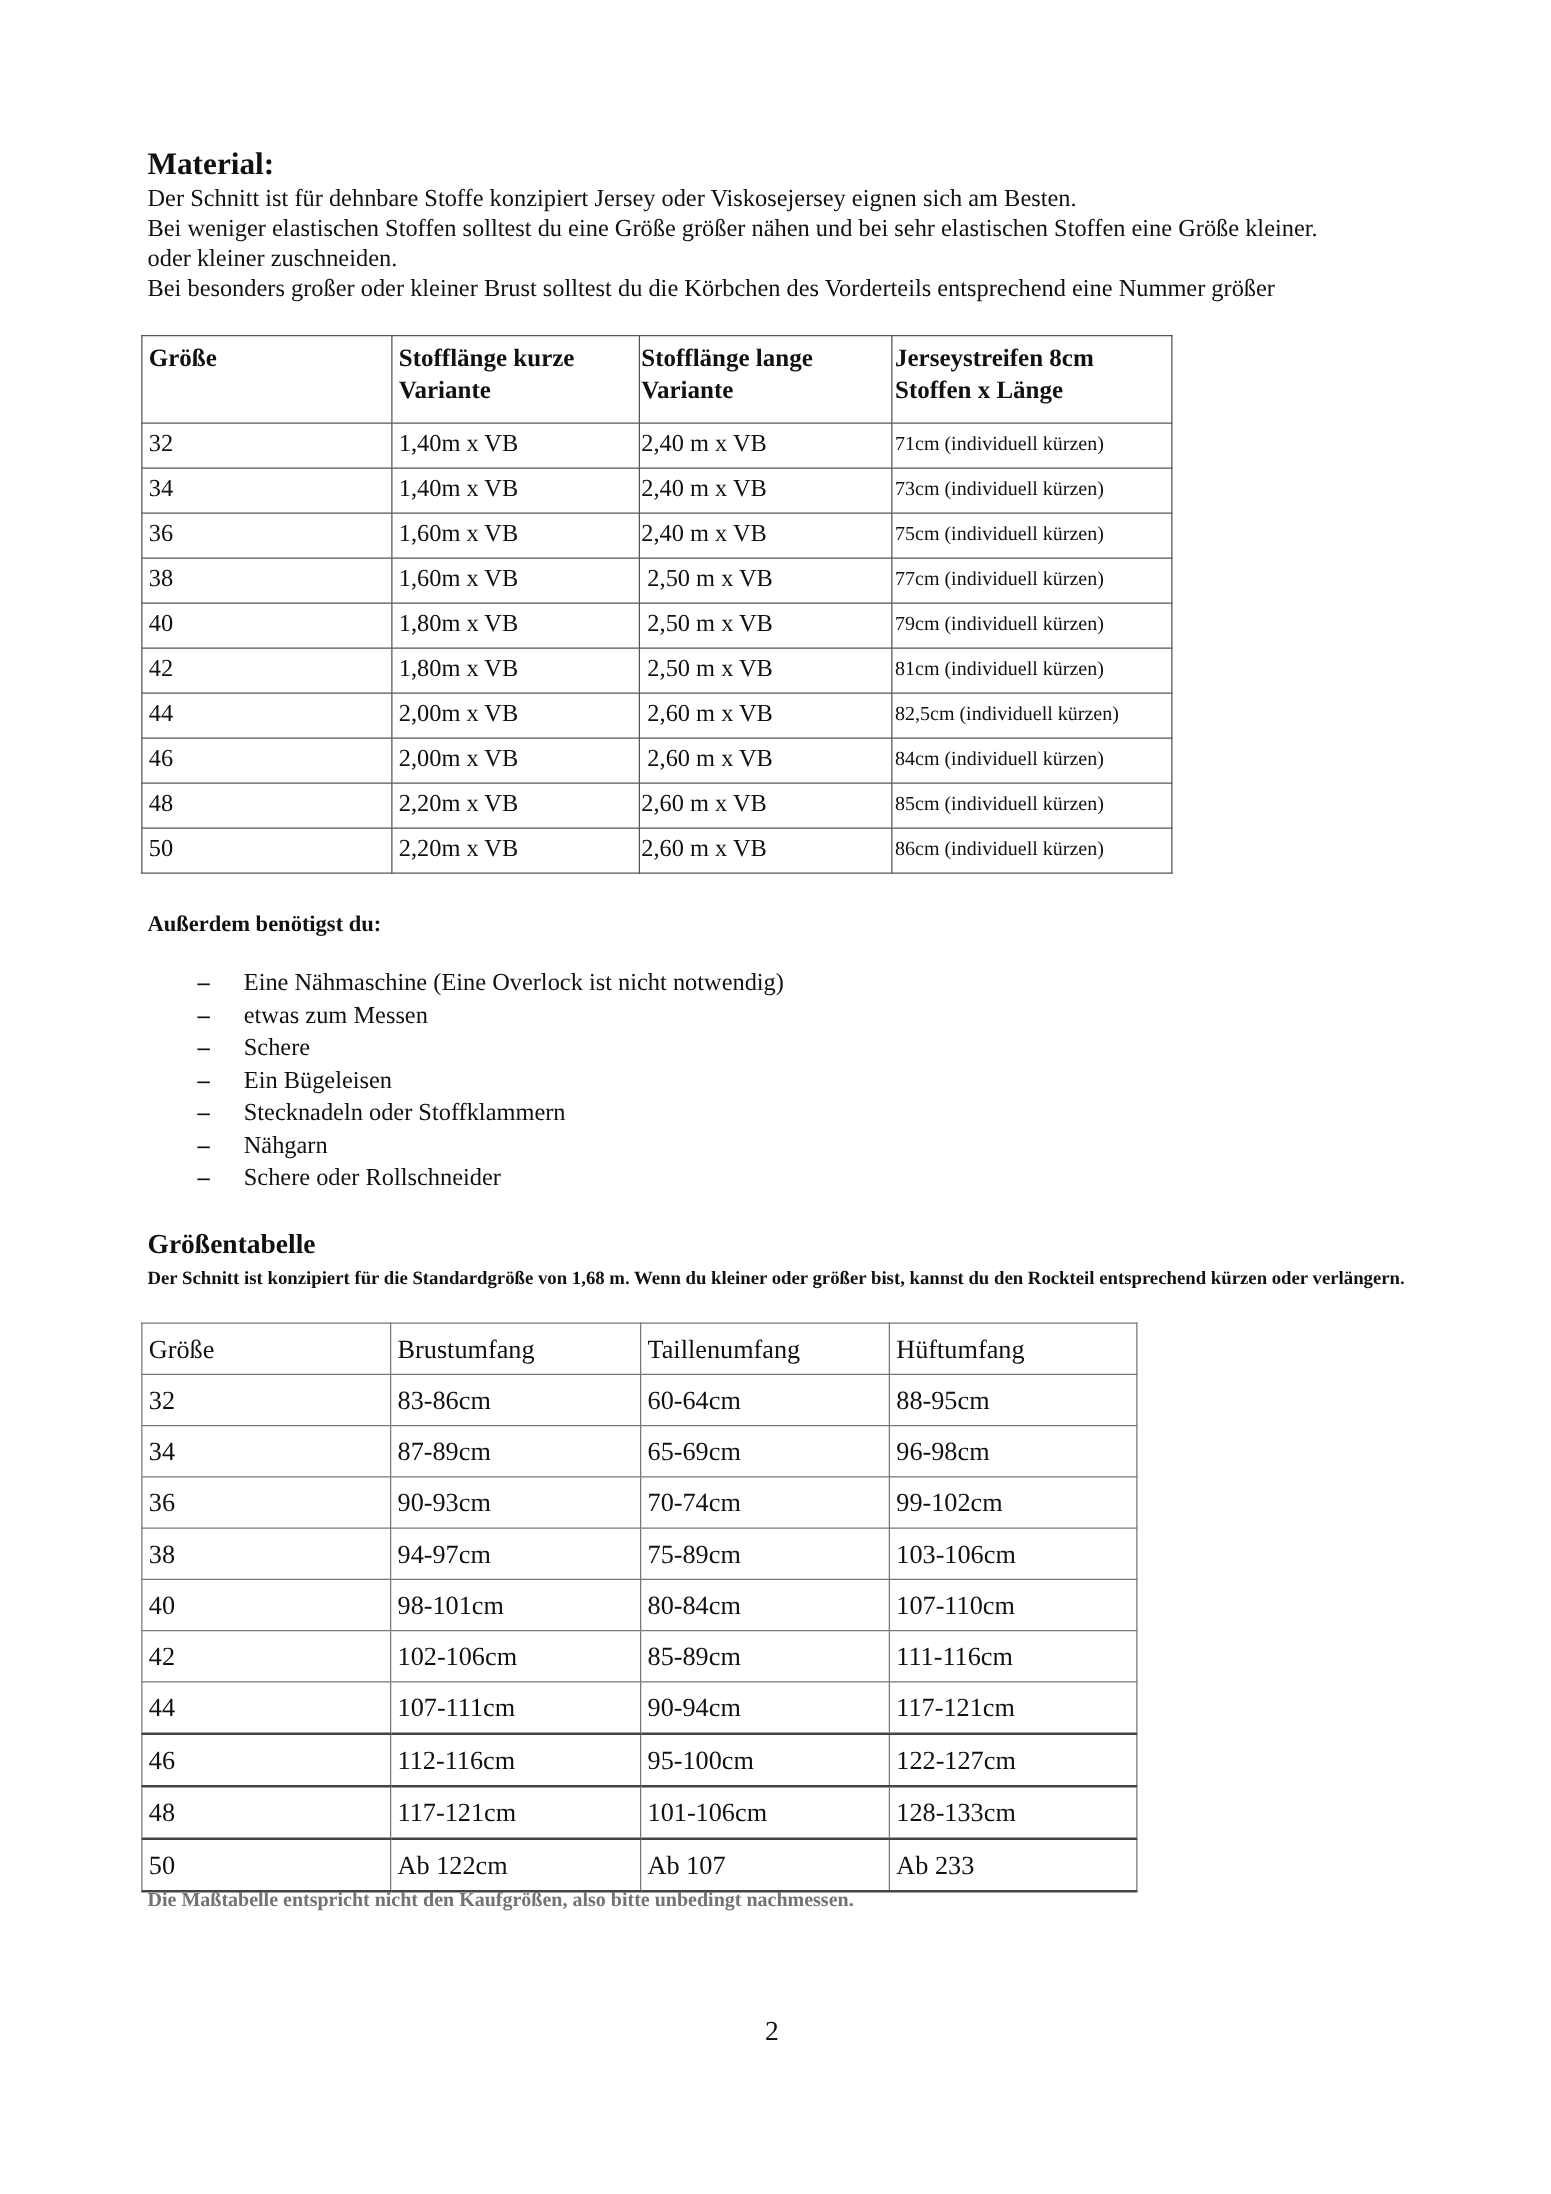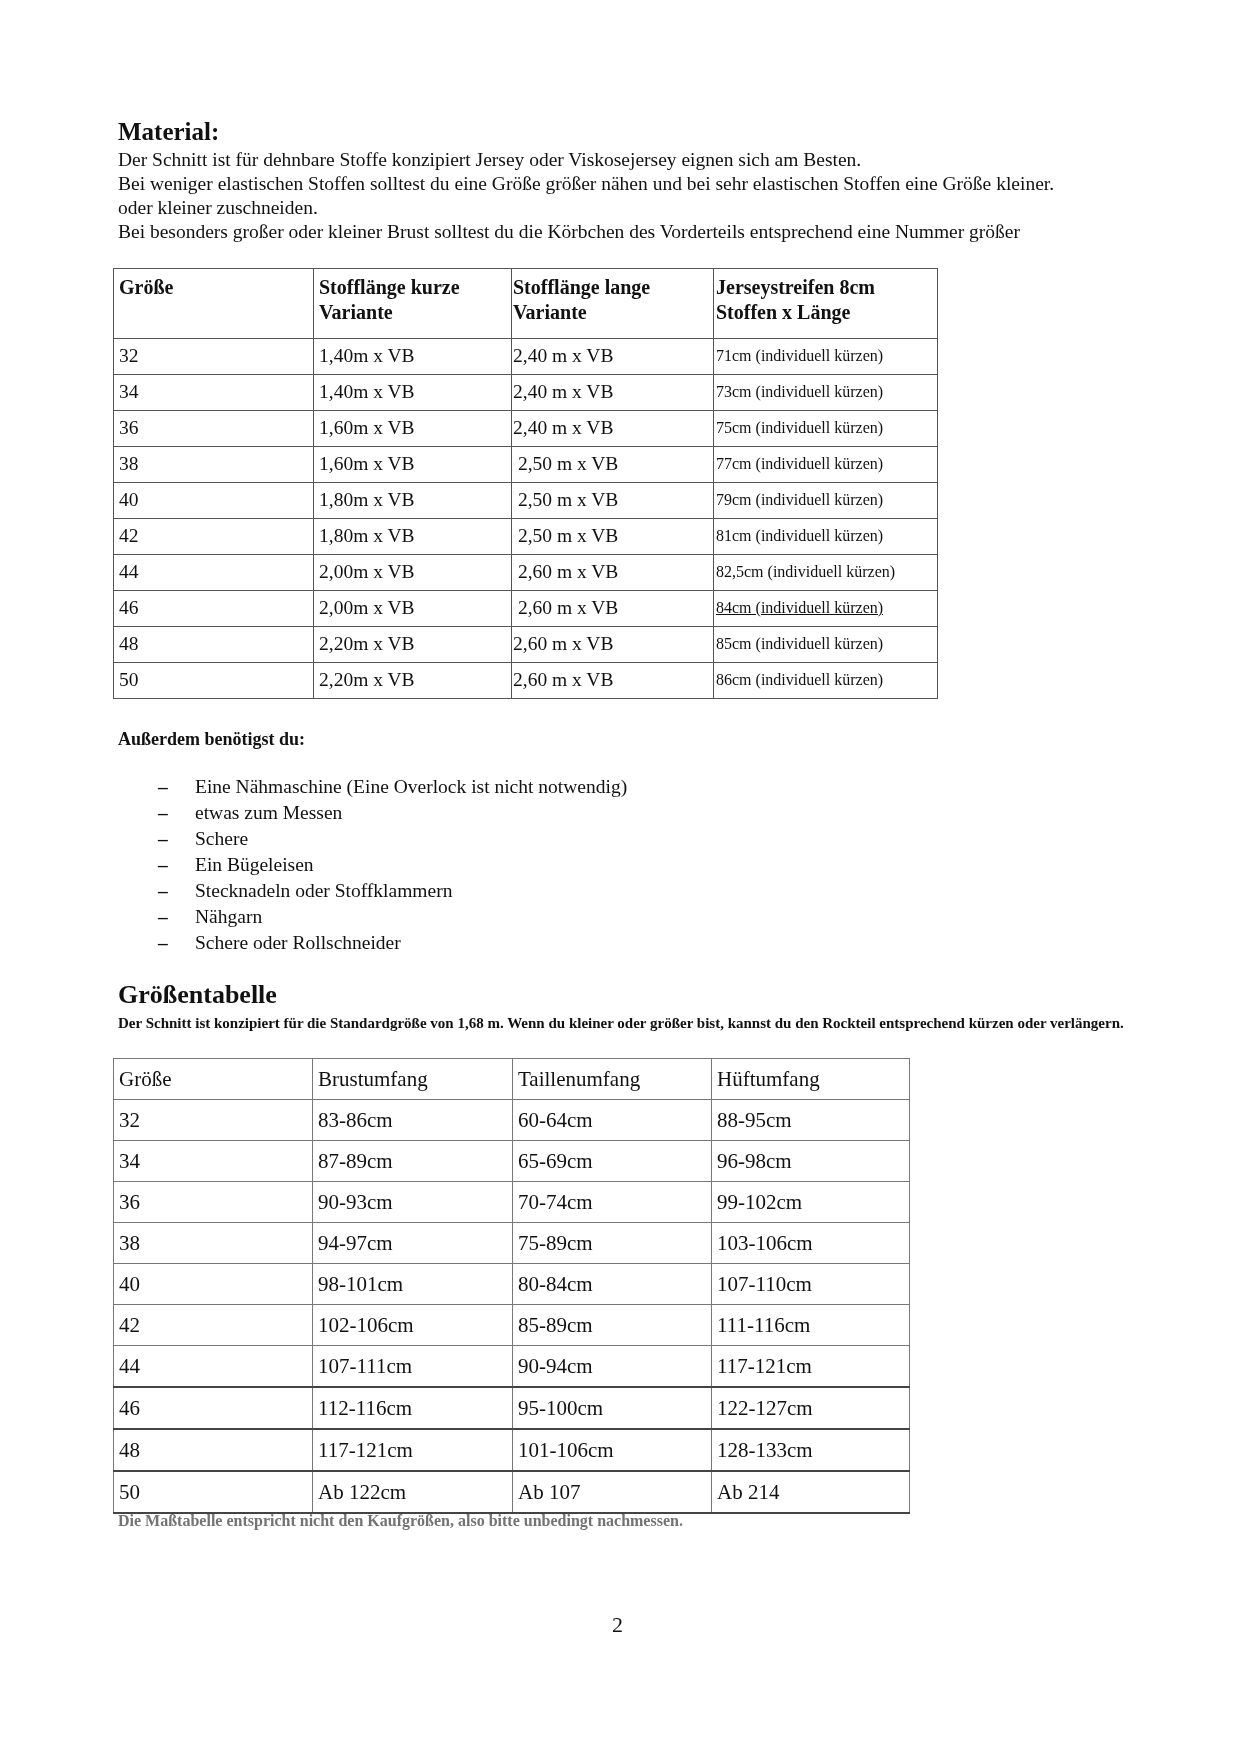--- a/index.html
+++ b/index.html
@@ -26,21 +26,21 @@
   #t1 tr.head td { height: 63px; font-weight: bold; font-size: 20px; line-height: 25px; padding-top: 6px; }
   #t1 td.c4 { font-size: 16px; padding-left: 2px; }
   #t1 td.c4.h { font-size: 20px; }
   #t1 td.c3 { padding-left: 1px; }
 
   .also-label { left: 118px; top: 729px; font-size: 18px; font-weight: bold; }
   ul.tools { position: absolute; left: 118px; top: 774px; margin: 0; padding: 0; list-style: none; }
   ul.tools li { font-size: 19.5px; line-height: 26px; height: 26px; position: relative; padding-left: 77px; white-space: nowrap; }
   ul.tools li .dash { position: absolute; left: 40px; top: 0; font-weight: bold; }
 
-  .h-size { left: 118px; top: 980px; font-size: 26px; font-weight: bold; line-height: 30px; }
+  .h-size { left: 118px; top: 980px; font-size: 22px; font-weight: bold; line-height: 30px; }
   .size-note { left: 118px; top: 1012px; width: 1030px; font-size: 15px; font-weight: bold; line-height: 23px; }
 
   #t2 { left: 113px; top: 1058px; width: 796px; }
   #t2 td { height: 40px; line-height: 40px; font-size: 21px; border-color: #777; border-width: 1px; }
   #t2 tr.thick td { border-top: 2px solid #444; }
   #t2 tr.last td { border-bottom: 2px solid #444; }
 
   .red-note { left: 118px; top: 1512px; font-size: 16px; font-weight: bold; color: #737373; }
   .page-num { left: 612px; top: 1612px; font-size: 22px; }
 </style>
@@ -110,21 +110,21 @@
       <tr>
         <td style="white-space: pre;">44</td>
         <td style="white-space: pre;">2,00m x VB</td>
         <td class="c3" style="white-space: pre;"> 2,60 m x VB</td>
         <td class="c4" style="white-space: pre;">82,5cm (individuell kürzen)</td>
       </tr>
       <tr>
         <td style="white-space: pre;">46</td>
         <td style="white-space: pre;">2,00m x VB</td>
         <td class="c3" style="white-space: pre;"> 2,60 m x VB</td>
-        <td class="c4" style="white-space: pre; text-decoration: underline;">84cm (individuell kürzen)</td>
+        <td class="c4" style="white-space: pre;">84cm (individuell kürzen)</td>
       </tr>
       <tr>
         <td style="white-space: pre;">48</td>
         <td style="white-space: pre;">2,20m x VB</td>
         <td class="c3" style="white-space: pre;">2,60 m x VB</td>
         <td class="c4" style="white-space: pre;">85cm (individuell kürzen)</td>
       </tr>
       <tr>
         <td style="white-space: pre;">50</td>
         <td style="white-space: pre;">2,20m x VB</td>
@@ -215,19 +215,19 @@
       <tr class="thick">
         <td>48</td>
         <td>117-121cm</td>
         <td>101-106cm</td>
         <td>128-133cm</td>
       </tr>
       <tr class="thick last">
         <td>50</td>
         <td>Ab 122cm</td>
         <td>Ab 107</td>
-        <td>Ab 214</td>
+        <td>Ab 233</td>
       </tr>
     </tbody>
 </table>
 
 <div class="abs red-note">Die Maßtabelle entspricht nicht den Kaufgrößen, also bitte unbedingt nachmessen.</div>
 <div class="abs page-num">2</div>
 
 </body></html>

